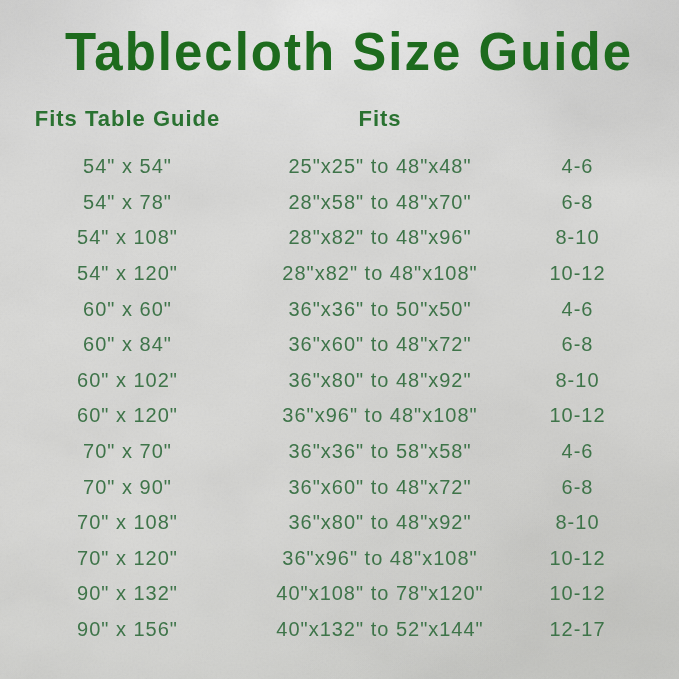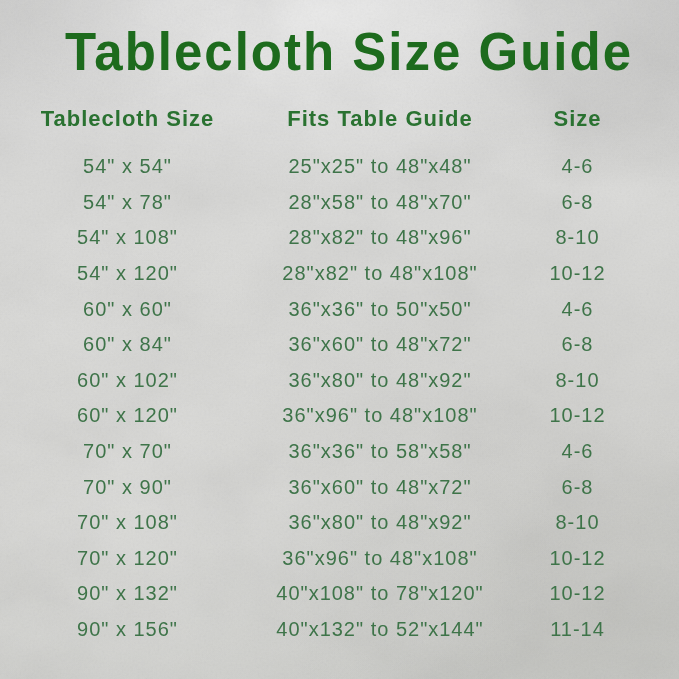--- a/index.html
+++ b/index.html
@@ -99,23 +99,22 @@
     </defs>
     <rect width="679" height="679" filter="url(#cloud)" opacity="0.16"></rect>
     <rect width="679" height="679" filter="url(#grain)" opacity="0.08"></rect>
   </svg>
 
   <div class="content">
 
     <h1 class="title">Tablecloth Size Guide</h1>
 
     <div class="grid-row header-row">
-      <span class="cell">Tablecloth Size</span>
       <span class="cell">Fits Table Guide</span>
-      <span class="cell">Size</span>
+      <span class="cell">Fits</span>
     </div>
 
     <div class="table-body">
         <div class="grid-row row">
     <span class="cell">54" x 54"</span>
     <span class="cell">25"x25" to 48"x48"</span>
     <span class="cell">4-6</span>
   </div>
         <div class="grid-row row">
     <span class="cell">54" x 78"</span>
@@ -173,18 +172,18 @@
     <span class="cell">10-12</span>
   </div>
         <div class="grid-row row">
     <span class="cell">90" x 132"</span>
     <span class="cell">40"x108" to 78"x120"</span>
     <span class="cell">10-12</span>
   </div>
         <div class="grid-row row">
     <span class="cell">90" x 156"</span>
     <span class="cell">40"x132" to 52"x144"</span>
-    <span class="cell">11-14</span>
+    <span class="cell">12-17</span>
   </div>
       </div>
 
   </div>
 </div>
 
 </body></html>

